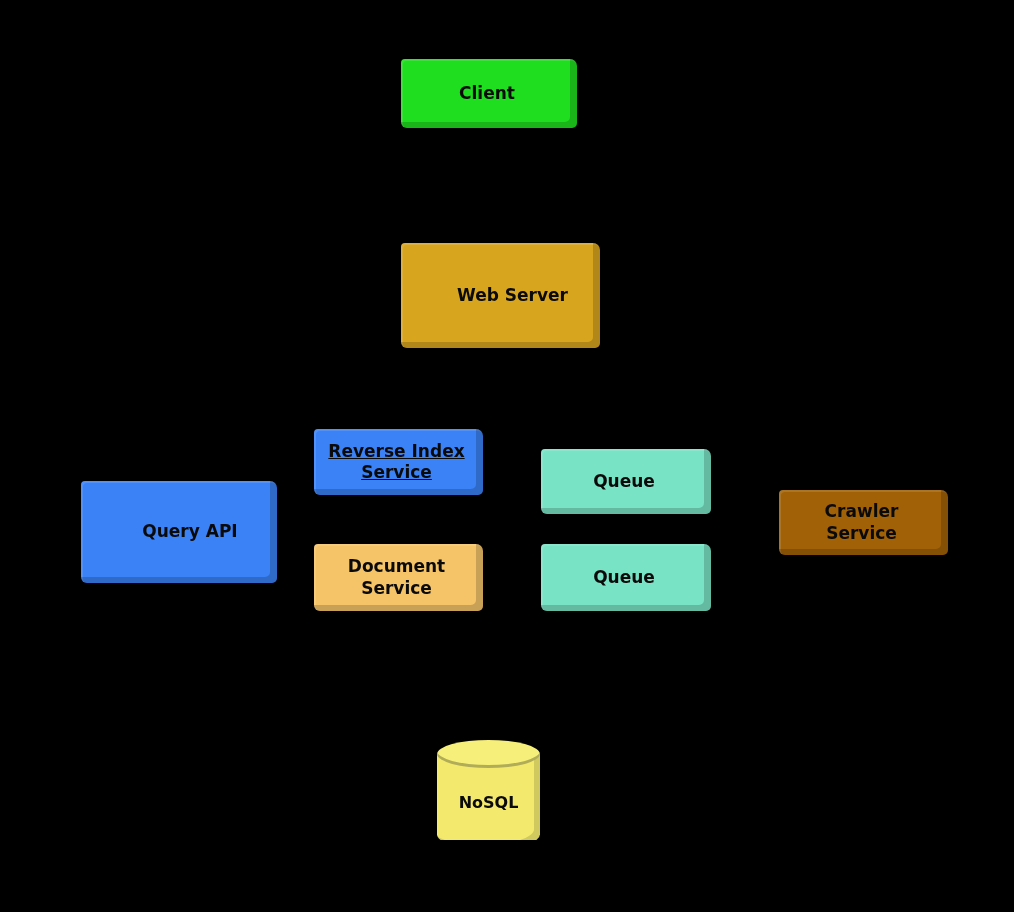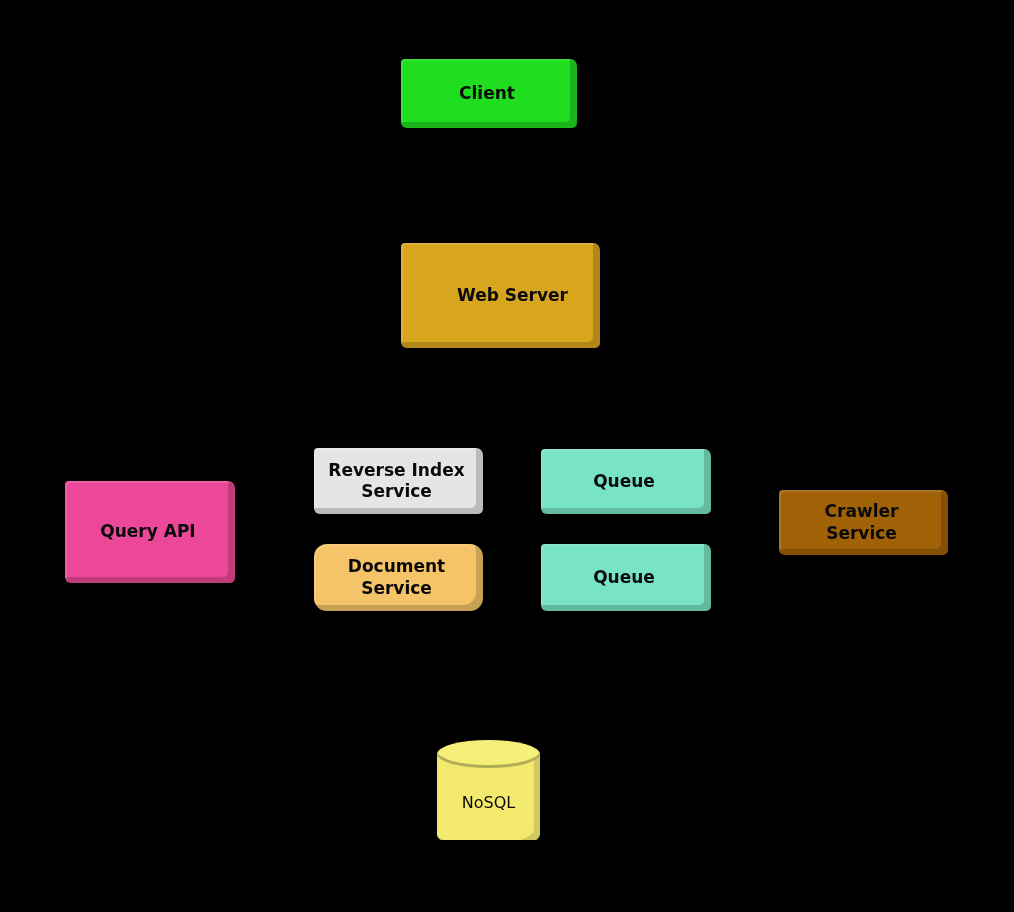--- a/index.html
+++ b/index.html
@@ -52,47 +52,47 @@
     position: absolute;
     top: 14px; left: 0; right: 0; bottom: 0;
     border-radius: 0 0 52px 52px / 0 0 16px 16px;
     box-shadow: inset -6px -5px 0 rgba(0,0,0,0.14);
     display: flex;
     align-items: center;
     justify-content: center;
   }
   .cyl-body .label {
     color: #0a0a0a;
-    font-weight: 400;
+    font-weight: 700;
     font-size: 16px;
   }
 </style>
 </head>
 <body>
 
 <div id="canvas">
 
   <div class="node" style="left: 401px; top: 59px; width: 176px; height: 69px; background: rgb(31, 221, 31);">
     <span class="label">Client</span>
   </div>
 
   <div class="node" style="left: 401px; top: 243px; width: 171px; height: 105px; background: rgb(216, 165, 31); padding-left: 28px;">
     <span class="label">Web Server</span>
   </div>
 
-  <div class="node" style="left: 65px; top: 481px; width: 170px; height: 102px; background: #ec4899;">
+  <div class="node" style="left: 81px; top: 481px; width: 170px; height: 102px; background: #3b82f6; padding-left: 26px;">
     <span class="label">Query API</span>
   </div>
 
-  <div class="node" style="left: 314px; top: 448px; width: 169px; height: 66px; background: #e5e5e5;">
+  <div class="node" style="left: 314px; top: 429px; width: 169px; height: 66px; background: #3b82f6; text-decoration: underline;">
     <span class="label">Reverse Index
 Service</span>
   </div>
 
-  <div class="node" style="left: 314px; top: 544px; width: 169px; height: 67px; background: rgb(245, 196, 105); border-radius: 13px;">
+  <div class="node" style="left: 314px; top: 544px; width: 169px; height: 67px; background: rgb(245, 196, 105);">
     <span class="label">Document
 Service</span>
   </div>
 
   <div class="node" style="left: 541px; top: 449px; width: 170px; height: 65px; background: rgb(121, 227, 197);">
     <span class="label">Queue</span>
   </div>
 
   <div class="node" style="left: 541px; top: 544px; width: 170px; height: 67px; background: rgb(121, 227, 197);">
     <span class="label">Queue</span>

